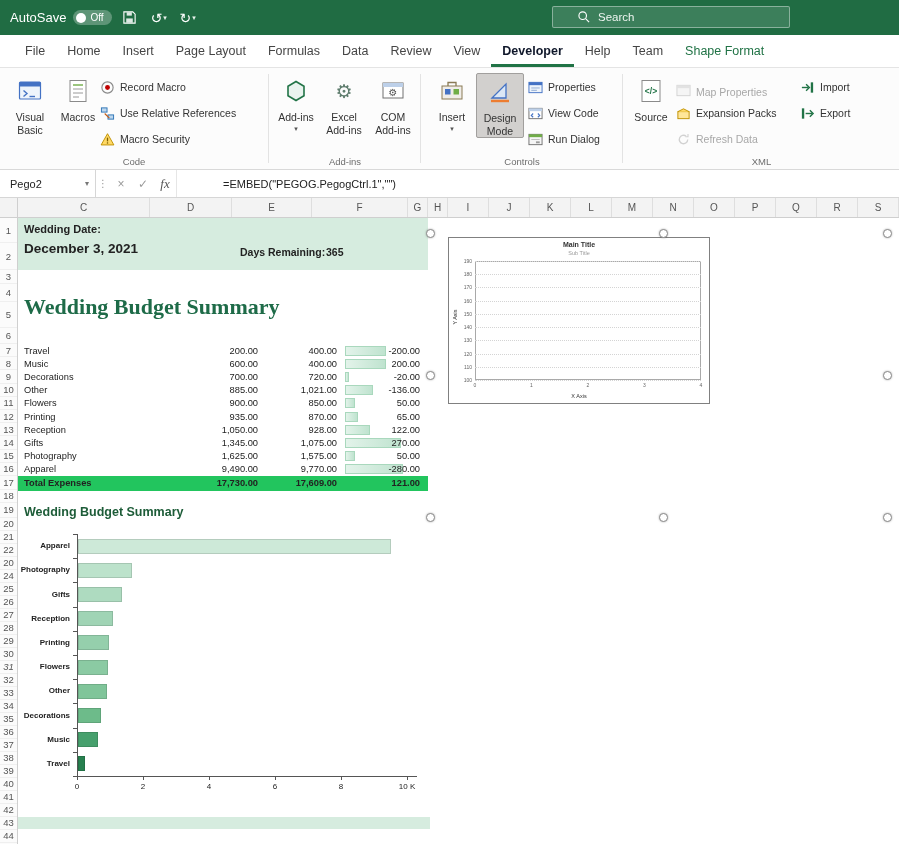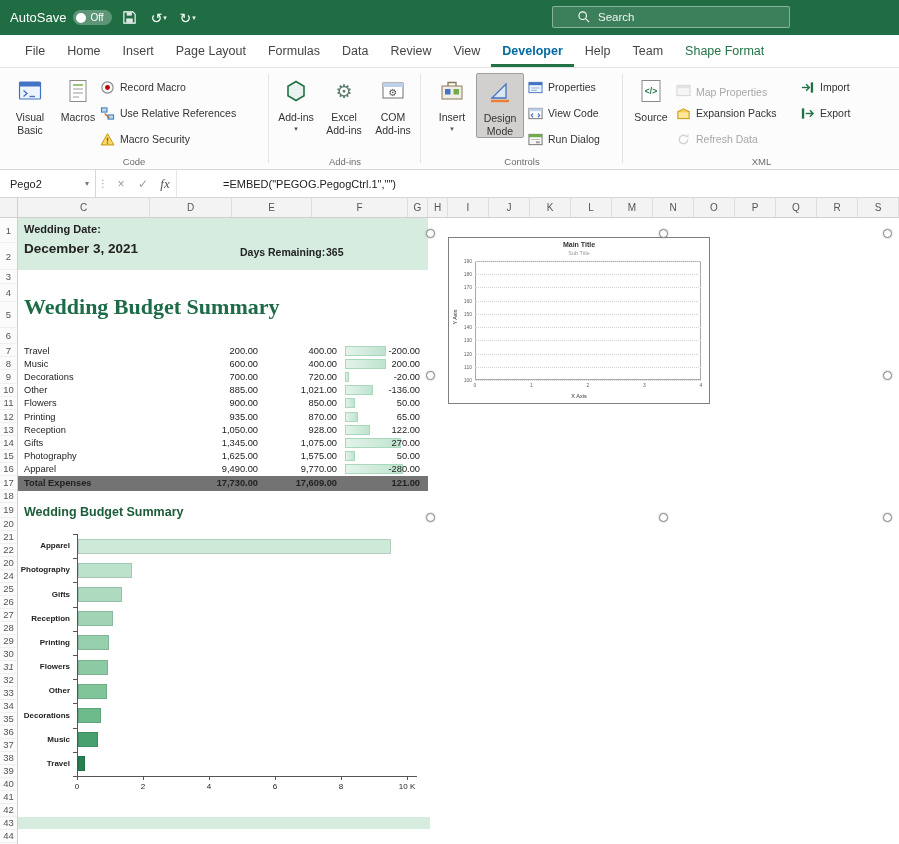--- a/index.html
+++ b/index.html
@@ -16,21 +16,21 @@
   .autosave-state{font-size:10px;color:#fff;}
   .qat-btn{min-width:22px;height:24px;display:inline-flex;align-items:center;justify-content:center;color:#fff;font-size:14px;cursor:pointer;}
   .chev{font-size:7px;margin-left:1px;color:#e8f2ec;}
   .tb-title{position:absolute;left:290px;width:260px;top:0;height:35px;display:flex;align-items:center;justify-content:center;font-size:12px;color:#fff;}
   .tb-search{position:absolute;left:552px;top:6px;width:238px;height:22px;border:1px solid rgba(255,255,255,.4);border-radius:2px;background:rgba(255,255,255,.13);display:flex;align-items:center;gap:7px;padding-left:24px;font-size:11.5px;color:#eef5f0;cursor:text;}
   .tb-search svg{position:absolute;left:24px;top:4px;}
 
   
   .tabs-row{position:absolute;top:35px;left:0;right:0;height:33px;background:#fff;border-bottom:1px solid #e4e4e4;display:flex;align-items:stretch;padding-left:14px;}
   .rtab{padding:0 11px;display:flex;align-items:center;font-size:12.5px;color:#454545;cursor:pointer;}
-  .rtab.active{color:#0369a1;font-weight:600;box-shadow:inset 0 -3px 0 #217346;}
+  .rtab.active{color:#0f172a;font-weight:600;box-shadow:inset 0 -3px 0 #217346;}
   .rtab.contextual{color:#217346;}
 
   
   .ribbon{position:absolute;top:68px;left:0;right:0;height:102px;background:#fcfcfc;border-bottom:1px solid #d9d9d9;}
   .rgroup{position:absolute;top:0;bottom:0;}
   .rgroup-label{position:absolute;bottom:2px;left:0;right:0;text-align:center;font-size:9.5px;color:#6d6d6d;}
   .rsep{position:absolute;top:6px;bottom:6px;width:1px;background:#e3e3e3;}
   .bigbtn{position:absolute;top:5px;display:flex;flex-direction:column;align-items:center;cursor:pointer;padding-top:3px;}
   .bigbtn .bicon{height:30px;display:flex;align-items:center;justify-content:center;}
   .blabel{font-size:10.5px;line-height:1.2;color:#333;text-align:center;margin-top:5px;}
@@ -70,21 +70,21 @@
   .filter-btn{position:absolute;top:1px;width:11px;height:11px;background:#fff;border:1px solid #6fa287;display:flex;align-items:center;justify-content:center;font-size:5.5px;color:#217346;cursor:pointer;}
 
   .trow{position:absolute;left:0;width:410px;height:13.2px;cursor:cell;}
   .tc{position:absolute;top:1.5px;font-size:9.3px;color:#222;}
   .cat{left:6px;}
   .num{text-align:right;width:70px;}
   .n-est{left:170px;}
   .n-act{left:249px;}
   .n-ou{left:332px;}
   .databar{position:absolute;left:327px;top:1.5px;height:10px;background:linear-gradient(to right,#e3f3ea,#bfe3cf);border:1px solid #a9d8bd;}
-  .total-row{left:0;top:258px;width:410px;height:15px;background:#737373;font-weight:700;cursor:cell;}
+  .total-row{left:0;top:258px;width:410px;height:15px;background:#22c55e;font-weight:700;cursor:cell;}
   .total-row .tc{font-weight:700;top:2px;}
 
   .chart-heading{left:6px;top:287px;font-size:12.5px;font-weight:700;color:#1d5c38;}
   .c-axis-v{position:absolute;left:59px;top:316px;width:1px;height:242px;background:#555;}
   .c-axis-h{position:absolute;left:59px;top:558px;width:340px;height:1px;background:#555;}
   .c-cat{position:absolute;left:0;width:52px;text-align:right;font-size:8px;font-weight:600;color:#222;}
   .c-bar{position:absolute;left:60px;height:15px;border:1px solid rgba(0,0,0,.12);}
   .c-cat-tick{position:absolute;left:55px;width:4px;height:1px;background:#555;}
   .c-x-tick{position:absolute;top:558px;width:1px;height:4px;background:#555;}
   .c-x-label{position:absolute;top:564px;width:30px;text-align:center;font-size:8px;color:#222;}

